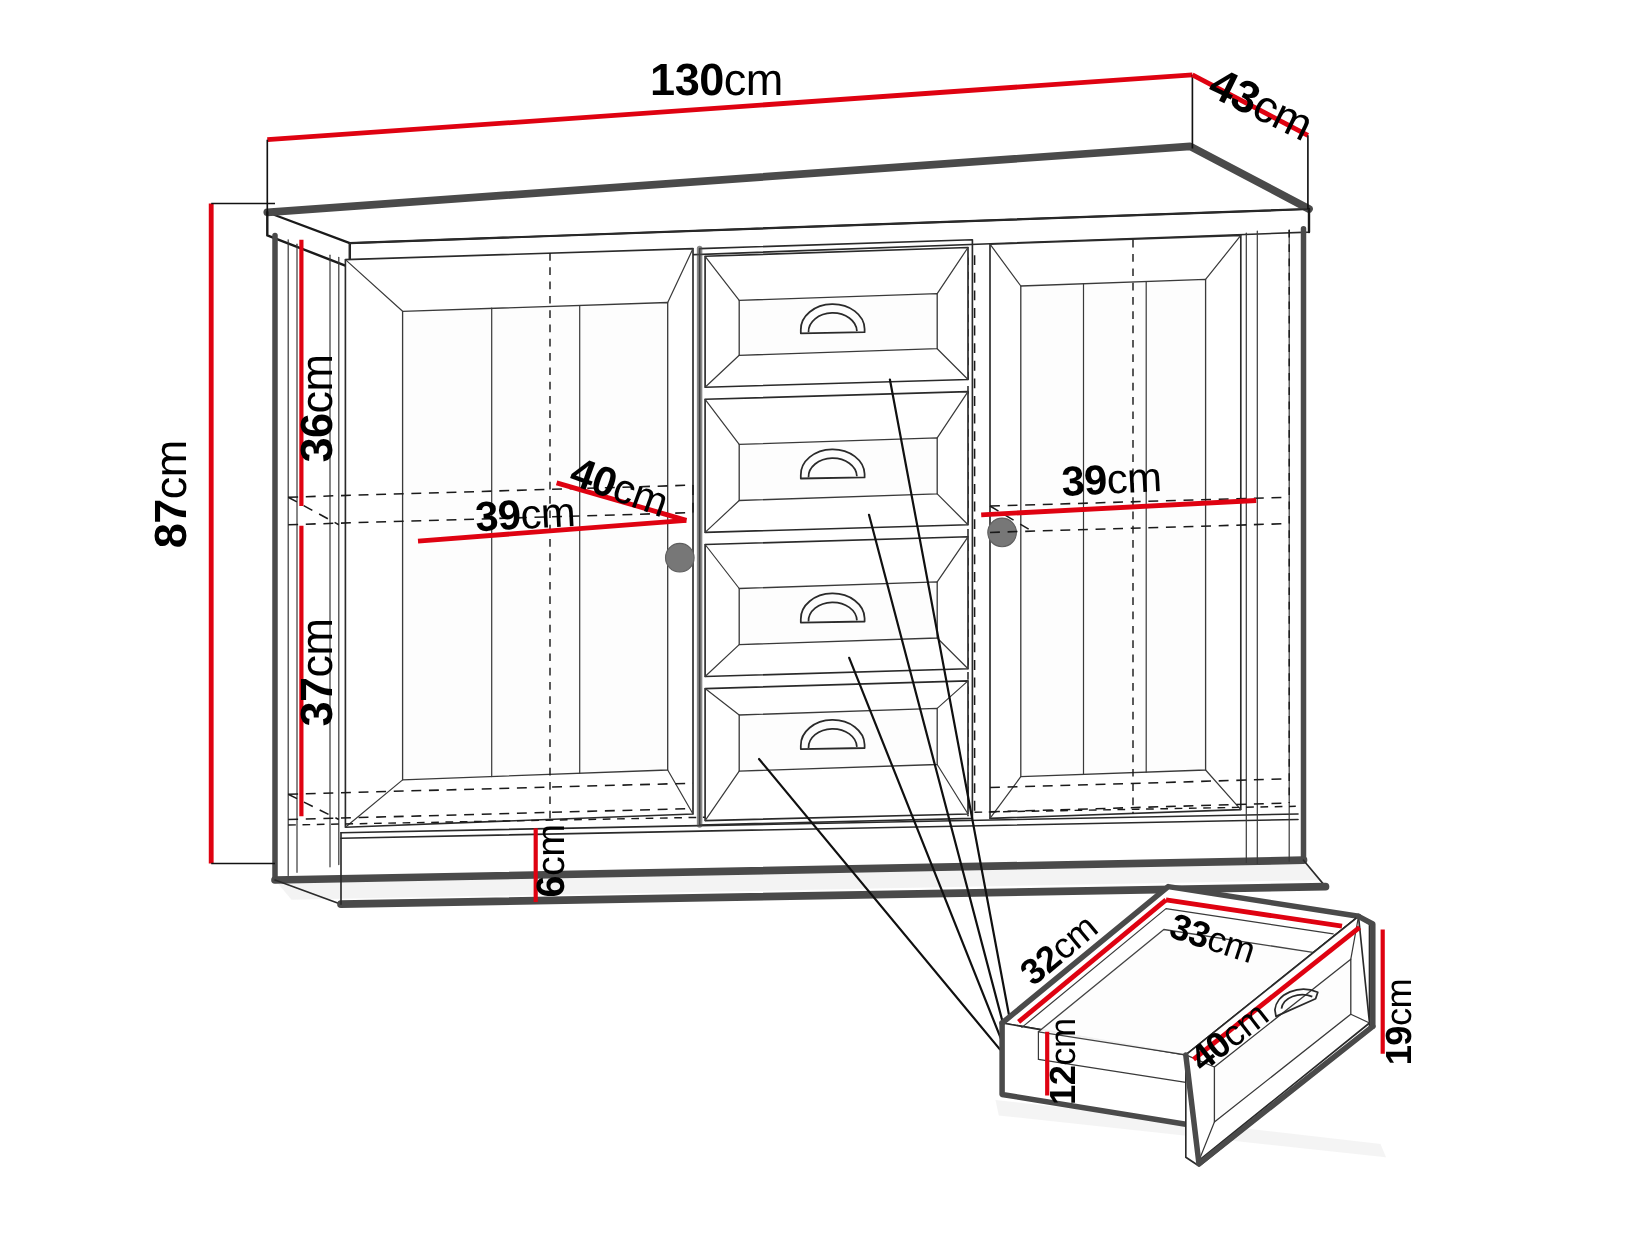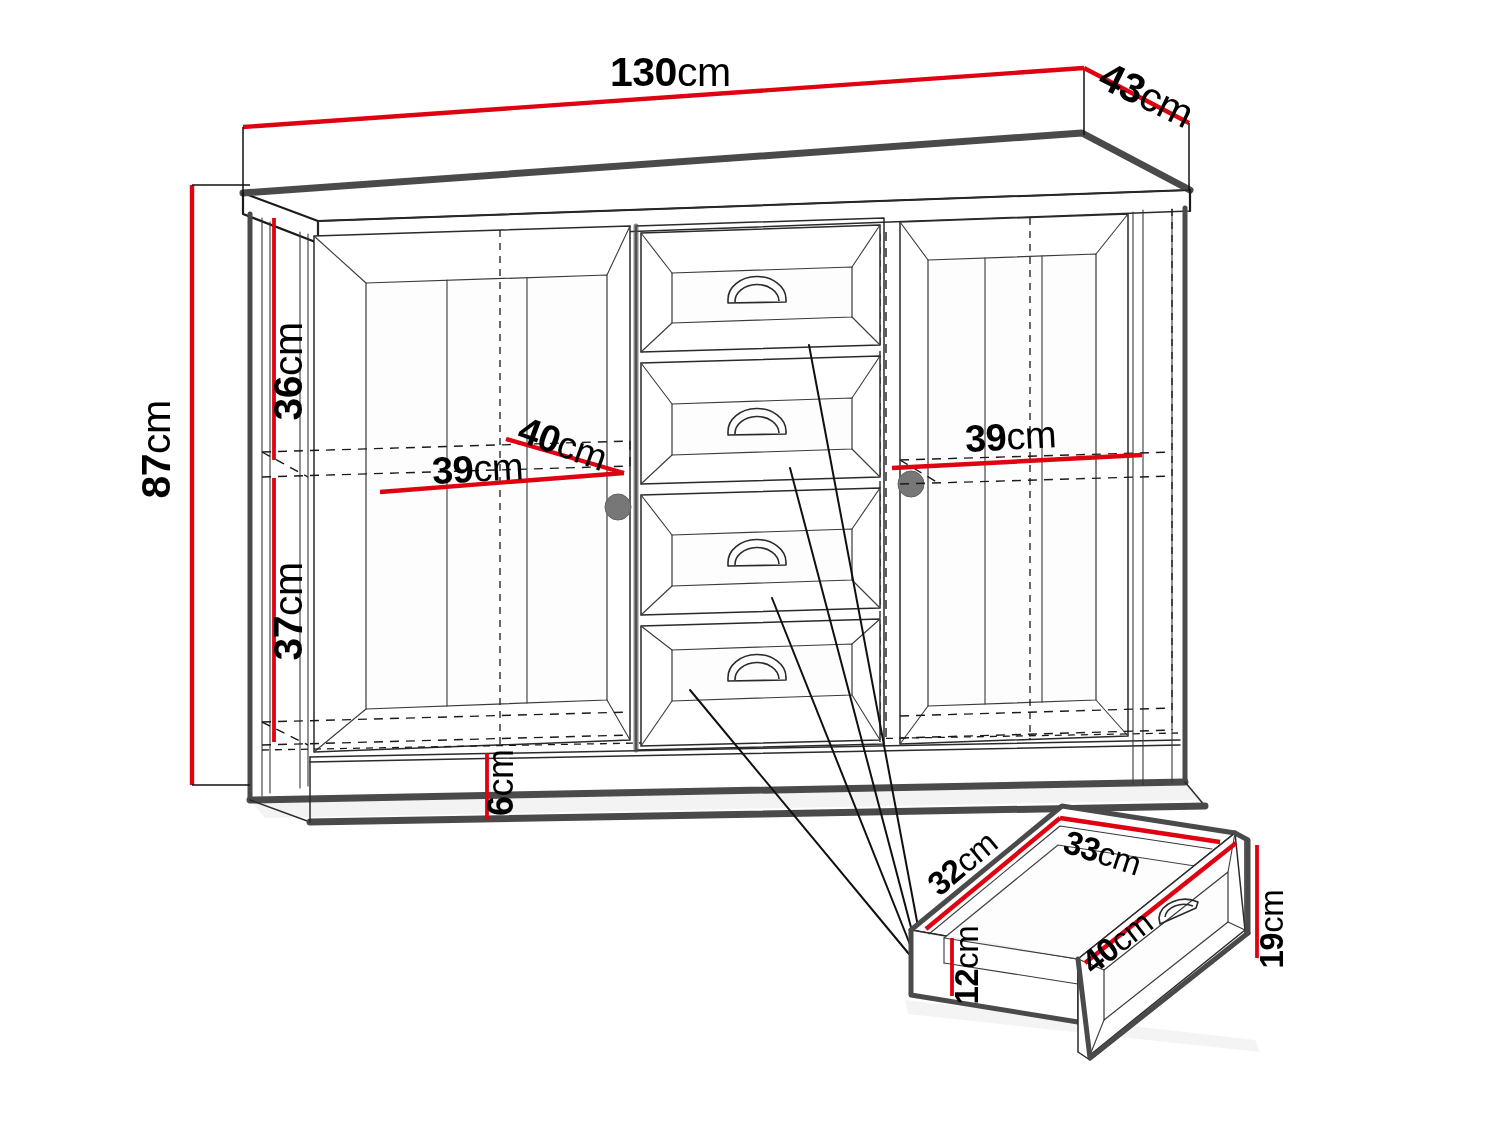--- a/index.html
+++ b/index.html
@@ -269,21 +269,21 @@
       <path class="dimline" d="M1060,818 L1220,842"></path>
 
       <path class="dimline-thin" d="M952,938 L952,996"></path>
 
       <path class="dimline" d="M1085,963 L1236,843"></path>
 
       <path class="dimline-thin" d="M1257,845 L1257,958"></path>
     </g>
   </svg>
 
-  <div class="dimlabel" style="left:610px;top:52px;font-size:41px;">
+  <div class="dimlabel" style="left:591px;top:52px;font-size:41px;">
     <span class="num">130</span><span class="unit">cm</span>
   </div>
 
   <div class="dimlabel" style="left:1102px;top:53px;font-size:41px;transform:rotate(26deg);transform-origin:0 50%;">
     <span class="num">43</span><span class="unit">cm</span>
   </div>
 
   <div class="dimlabel" style="left:156px;top:478px;font-size:41px;transform:rotate(-90deg);transform-origin:0 50%;">
     <span class="num">87</span><span class="unit">cm</span>
   </div>

